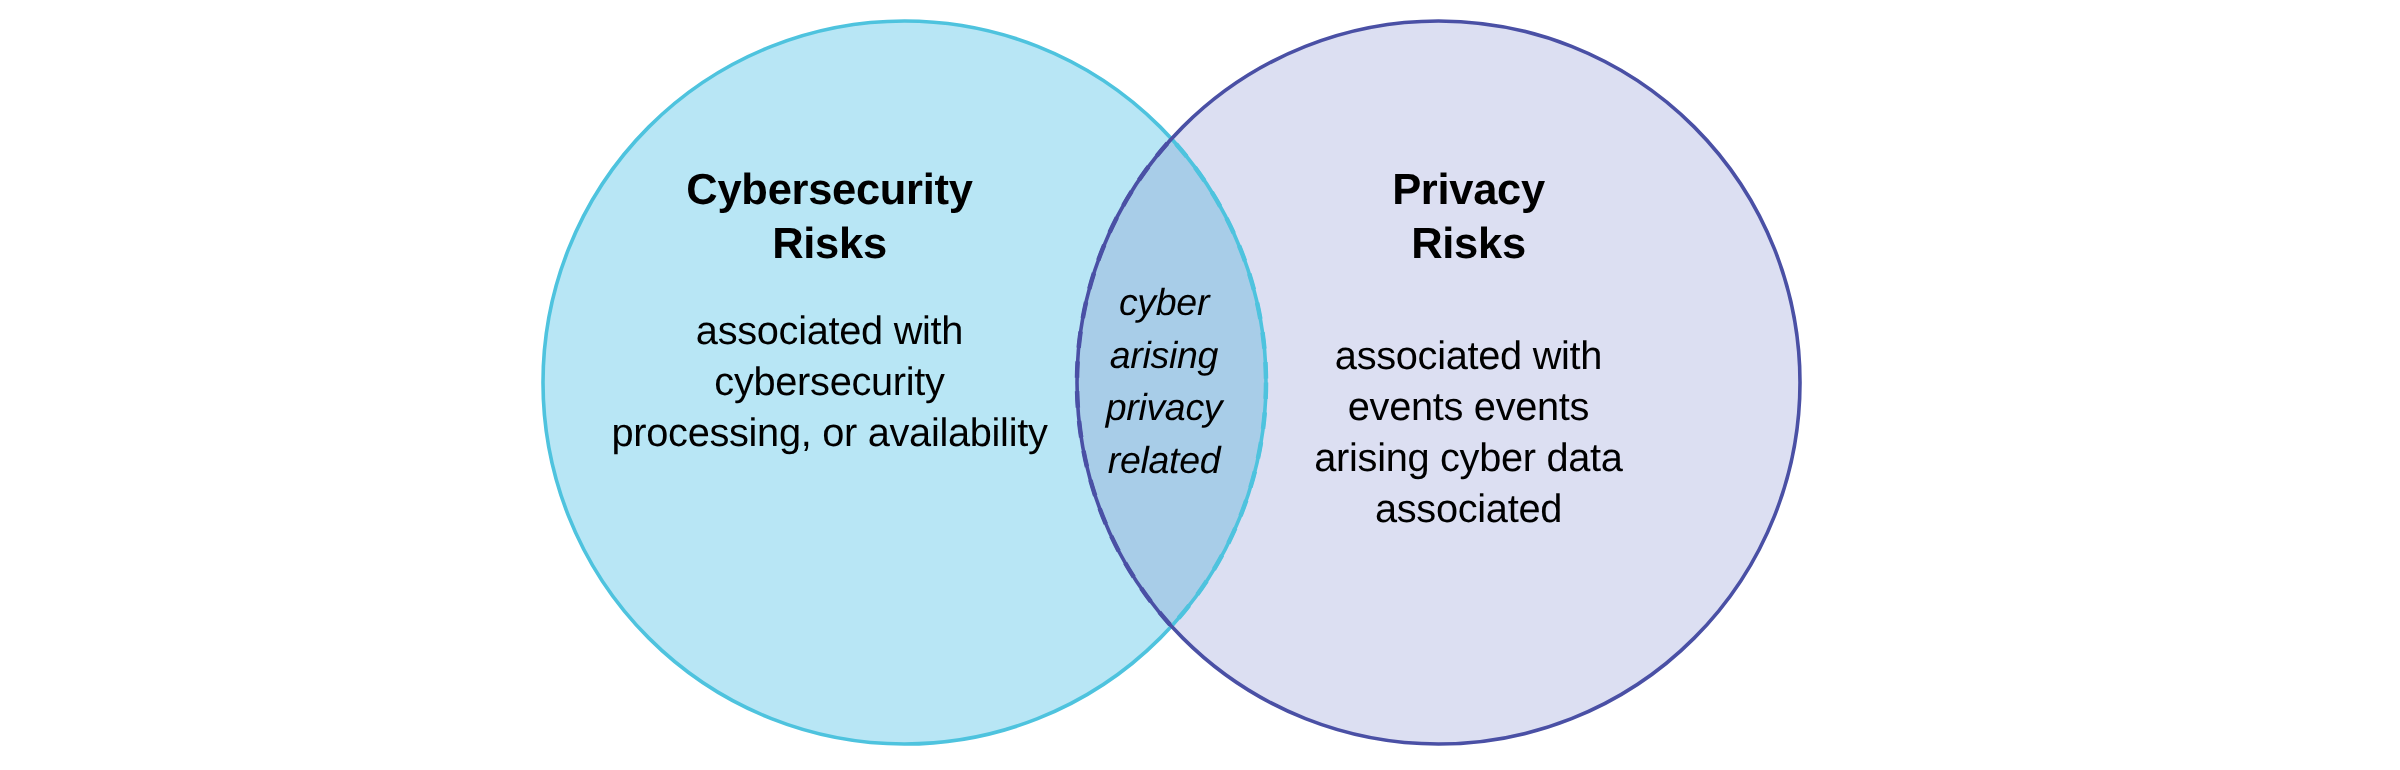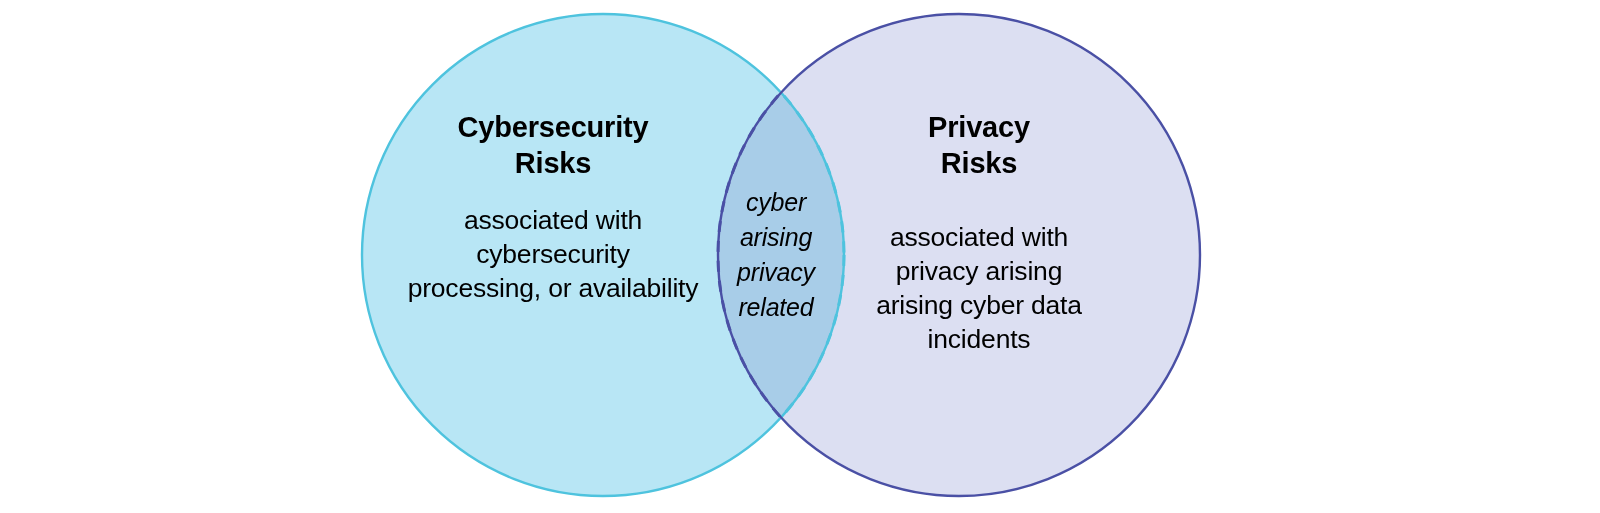--- a/index.html
+++ b/index.html
@@ -126,19 +126,19 @@
       <span class="line">related</span>
     </div>
 
     <div class="text-block set-title" id="right-title">
       <span class="line">Privacy</span>
       <span class="line">Risks</span>
     </div>
 
     <div class="text-block set-body" id="right-body">
       <span class="line">associated with</span>
-      <span class="line">privacy arising</span>
+      <span class="line">events events</span>
       <span class="line">arising cyber data</span>
-      <span class="line">incidents</span>
+      <span class="line">associated</span>
     </div>
 
   </div>
 </div>
 
 </body></html>

